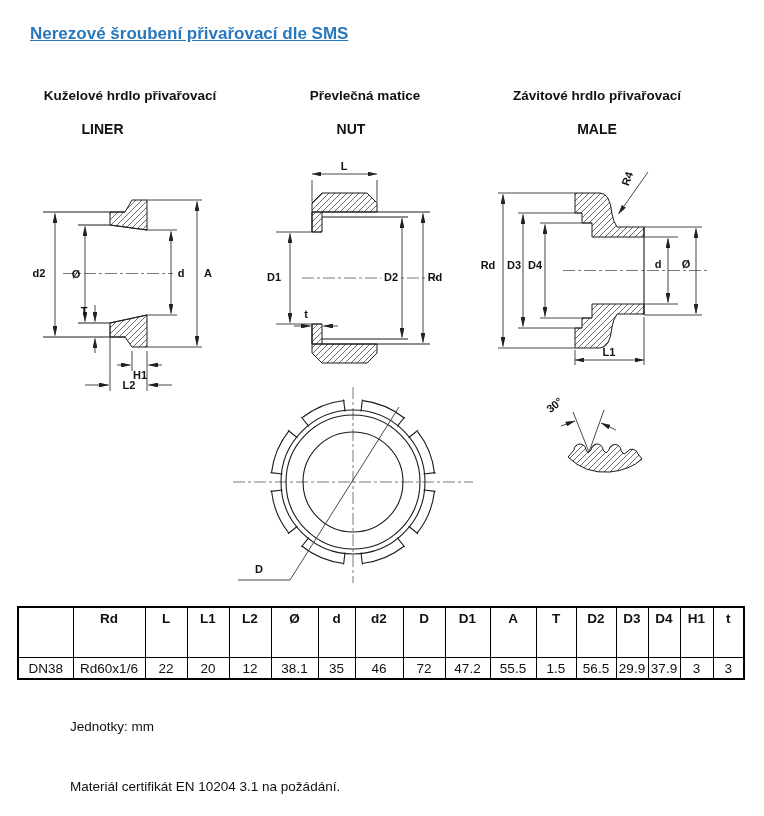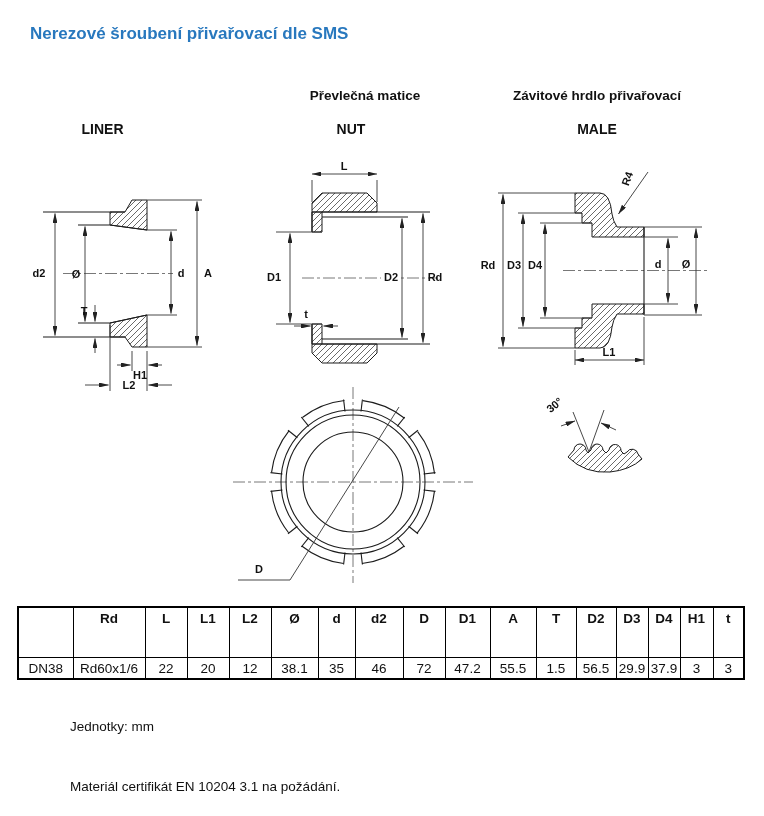--- a/index.html
+++ b/index.html
@@ -1,18 +1,18 @@
 <!DOCTYPE html>
 <html><head>
 <meta charset="utf-8">
 <style>
   html,body{margin:0;padding:0;background:#e8e8e8;}
   .page{position:relative;width:764px;height:816px;background:#ffffff;overflow:hidden;
         font-family:"Liberation Sans",sans-serif;color:#111;}
-  .page-title{position:absolute;left:30px;top:24px;font-size:17px;font-weight:bold;color:#2878be;}
+  .page-title{position:absolute;left:30px;top:24px;font-size:17px;font-weight:bold;color:#2878be;text-decoration:underline;}
   .col-head{position:absolute;top:88px;font-size:13.5px;font-weight:bold;text-align:center;color:#111;}
   .col-sub{position:absolute;top:121px;font-size:14px;font-weight:bold;text-align:center;color:#111;}
   .note{position:absolute;left:22px;font-size:13.5px;color:#111;margin-left:48px;}
   svg{position:absolute;overflow:visible;}
   svg .part{stroke:#1c1c1c;stroke-width:1.1;fill:none;}
   svg .hatch{stroke:#1c1c1c;stroke-width:1;}
   svg .dim{stroke:#333;stroke-width:0.9;fill:none;}
   svg .cl{stroke:#555;stroke-width:0.8;fill:none;stroke-dasharray:12 3 3 3;}
   svg .ring{stroke:#1c1c1c;stroke-width:1.1;fill:none;}
   svg text.dimtxt{font-family:"Liberation Sans",sans-serif;font-size:11px;font-weight:bold;fill:#111;}
@@ -23,20 +23,21 @@
   table.dims tbody td{height:20px;font-weight:normal;}
   table.dims tr.shaded td{background:#d3d3d3;}
 </style>
 </head>
 <body>
 
 <div class="page">
 
   <div class="page-title">Nerezové šroubení přivařovací dle SMS</div>
 
+  <div class="col-head" style="left:30px;width:200px;">Kuželové hrdlo přivařovací</div>
   <div class="col-head" style="left:290px;width:150px;">Převlečná matice</div>
   <div class="col-head" style="left:497px;width:200px;">Závitové hrdlo přivařovací</div>
 
   <div class="col-sub" style="left:30px;width:145px;">LINER</div>
   <div class="col-sub" style="left:276px;width:150px;text-align:center;">NUT</div>
   <div class="col-sub" style="left:497px;width:200px;">MALE</div>
 
   <svg style="left:25px;top:155px;" width="215" height="250" viewBox="0 0 215 250">
     <defs>
       <pattern id="hL" patternUnits="userSpaceOnUse" width="6" height="6">

